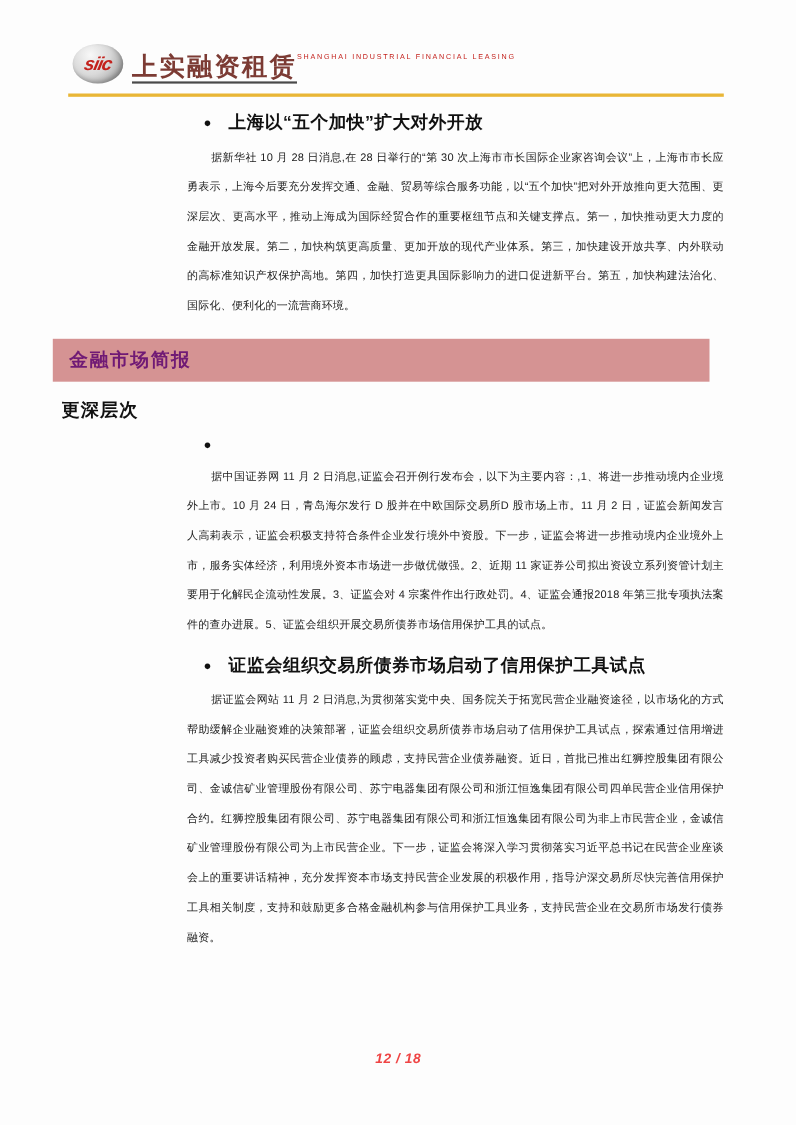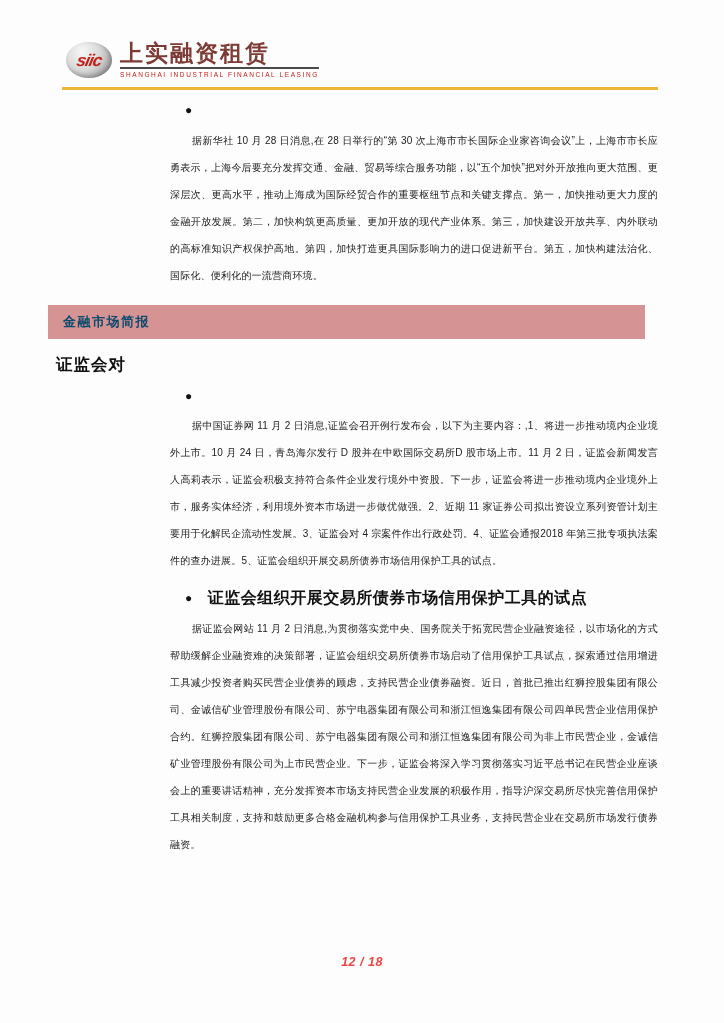--- a/index.html
+++ b/index.html
@@ -27,21 +27,21 @@
     box-shadow: inset -2px -2px 4px rgba(0,0,0,.25);
     flex: 0 0 auto;
   }
   .globe span {
     position: absolute; left: 50%; top: 52%;
     transform: translate(-50%, -50%) skewX(-12deg);
     font-weight: bold; font-style: italic;
     font-size: 17px; letter-spacing: -1px;
     color: #c3211c; text-transform: lowercase;
   }
-  .logo-text { display: flex; flex-direction: column; }
+  .logo-text { display: flex; flex-direction: row; text-align: right; }
   .logo-cn {
     font-size: 23px; font-weight: bold;
     color: #7c3b34; letter-spacing: 2px;
     border-bottom: 2px solid #4a4a4a;
     padding-bottom: 1px; line-height: 1.15;
   }
   .logo-en {
     font-size: 6.5px; color: #c3211c;
     letter-spacing: 1.6px; margin-top: 2px;
     white-space: nowrap;
@@ -68,22 +68,22 @@
   .section-label {
     margin: 15px 0 0 56px;
     font-size: 16.5px; font-weight: bold; color: #111;
     letter-spacing: 1px;
   }
 
   
   .banner {
     margin: 16px 79px 0 48px;
     background: #d59393;
-    color: #0c4a6e;
-    font-size: 13px; font-weight: bold;
+    color: #701a75;
+    font-size: 17px; font-weight: bold;
     letter-spacing: 1.5px;
     padding: 8px 0 8px 15px;
   }
 
   
   .body-para {
     margin: 7px 66px 0 170px;
     font-size: 10px; line-height: 27px;
     text-align: justify;
     text-indent: 2.2em;
@@ -114,32 +114,33 @@
         <div class="logo-cn">上实融资租赁</div>
         <div class="logo-en">SHANGHAI INDUSTRIAL FINANCIAL LEASING</div>
       </div>
     </div>
   </div>
 
   <div class="gold-rule"></div>
 
   <div class="bullet-head">
     <span class="bullet">●</span>
+    <span>上海以“五个加快”扩大对外开放</span>
   </div>
   <p class="body-para">据新华社 10 月 28 日消息,在 28 日举行的“第 30 次上海市市长国际企业家咨询会议”上，上海市市长应勇表示，上海今后要充分发挥交通、金融、贸易等综合服务功能，以“五个加快”把对外开放推向更大范围、更深层次、更高水平，推动上海成为国际经贸合作的重要枢纽节点和关键支撑点。第一，加快推动更大力度的金融开放发展。第二，加快构筑更高质量、更加开放的现代产业体系。第三，加快建设开放共享、内外联动的高标准知识产权保护高地。第四，加快打造更具国际影响力的进口促进新平台。第五，加快构建法治化、国际化、便利化的一流营商环境。</p>
 
   <div class="banner">金融市场简报</div>
 
-  <div class="section-label">证监会对</div>
+  <div class="section-label">更深层次</div>
   <div class="bullet-head">
     <span class="bullet">●</span>
   </div>
   <p class="body-para">据中国证券网 11 月 2 日消息,证监会召开例行发布会，以下为主要内容：,1、将进一步推动境内企业境外上市。10 月 24 日，青岛海尔发行 D 股并在中欧国际交易所D 股市场上市。11 月 2 日，证监会新闻发言人高莉表示，证监会积极支持符合条件企业发行境外中资股。下一步，证监会将进一步推动境内企业境外上市，服务实体经济，利用境外资本市场进一步做优做强。2、近期 11 家证券公司拟出资设立系列资管计划主要用于化解民企流动性发展。3、证监会对 4 宗案件作出行政处罚。4、证监会通报2018 年第三批专项执法案件的查办进展。5、证监会组织开展交易所债券市场信用保护工具的试点。</p>
 
   <div class="bullet-head">
     <span class="bullet">●</span>
-    <span>证监会组织开展交易所债券市场信用保护工具的试点</span>
+    <span>证监会组织交易所债券市场启动了信用保护工具试点</span>
   </div>
   <p class="body-para">据证监会网站 11 月 2 日消息,为贯彻落实党中央、国务院关于拓宽民营企业融资途径，以市场化的方式帮助缓解企业融资难的决策部署，证监会组织交易所债券市场启动了信用保护工具试点，探索通过信用增进工具减少投资者购买民营企业债券的顾虑，支持民营企业债券融资。近日，首批已推出红狮控股集团有限公司、金诚信矿业管理股份有限公司、苏宁电器集团有限公司和浙江恒逸集团有限公司四单民营企业信用保护合约。红狮控股集团有限公司、苏宁电器集团有限公司和浙江恒逸集团有限公司为非上市民营企业，金诚信矿业管理股份有限公司为上市民营企业。下一步，证监会将深入学习贯彻落实习近平总书记在民营企业座谈会上的重要讲话精神，充分发挥资本市场支持民营企业发展的积极作用，指导沪深交易所尽快完善信用保护工具相关制度，支持和鼓励更多合格金融机构参与信用保护工具业务，支持民营企业在交易所市场发行债券融资。</p>
 
   <div class="page-num">12 / 18</div>
 
 </div>
 
 </body></html>

